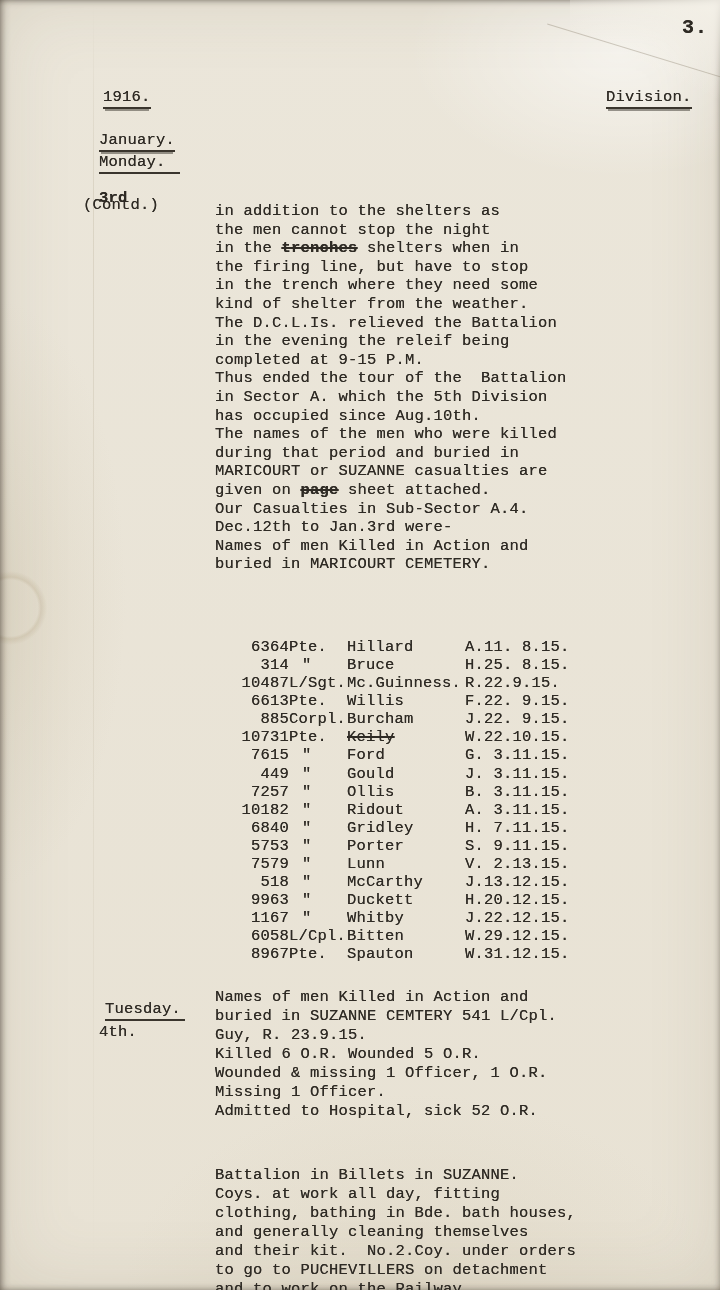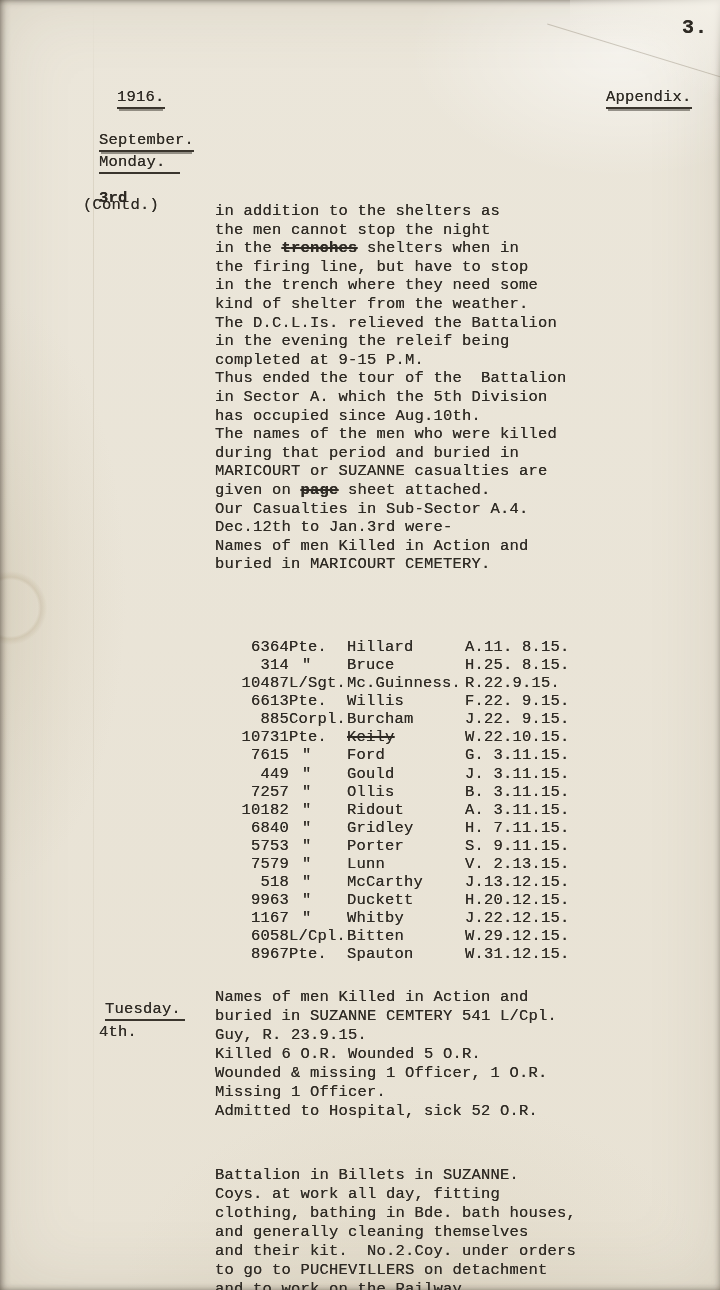--- a/index.html
+++ b/index.html
@@ -28,21 +28,21 @@
     position:absolute;
     font-size:15.5px;
     letter-spacing:.2px;
     white-space:pre;
     text-shadow:0 0 .5px rgba(46,42,36,.85);
   }
   .ul{border-bottom:2px solid #3a352d;padding-bottom:1px;}
   .ul2{box-shadow:0 4px 0 -2px rgba(58,53,45,.5);}
   .bold{font-weight:bold;}
   #page-num{left:682px;top:16px;font-size:20px;font-weight:bold;letter-spacing:1px;}
-  #year{left:103px;top:88px;margin-left:14px;}
+  #year{left:103px;top:88px;}
   #appendix{left:606px;top:88px;}
   #m-jan{left:99px;top:131px;}
   #m-mon{left:99px;top:153px;padding-right:14px;}
   #m-3rd{left:99px;top:189px;text-align:right;}
   #m-contd{left:83px;top:196px;}
   #m-tue{left:105px;top:1000px;padding-right:4px;text-align:center;}
   #m-4th{left:99px;top:1023px;}
   #main{position:absolute;left:215px;top:166px;width:505px;}
   .tline{white-space:pre;line-height:18.6px;height:18.6px;}
   #entry-suzanne .tline, #entry-jan4 .tline{line-height:19px;height:19px;}
@@ -77,23 +77,23 @@
 </head>
 <body>
 
 <div id="paper">
   <div id="fold-shade"></div>
   <div id="fold-line"></div>
   <div id="crease-v"></div>
 
   <div class="txt" id="page-num">3.</div>
   <div class="txt ul ul2" id="year">1916.</div>
-  <div class="txt ul ul2" id="appendix">Appendix.</div>
+  <div class="txt ul ul2" id="appendix">Division.</div>
 
-  <div class="txt ul ul2" id="m-jan">September.</div>
+  <div class="txt ul ul2" id="m-jan">January.</div>
   <div class="txt ul" id="m-mon">Monday.</div>
   <div class="txt bold" id="m-3rd">3rd</div>
   <div class="txt" id="m-contd">(Contd.)</div>
   <div class="txt ul" id="m-tue">Tuesday.</div>
   <div class="txt" id="m-4th">4th.</div>
 
   <div id="main" class="txt">
     <div id="entry-jan3"><div class="tline"><span>in addition to the shelters as</span></div><div class="tline"><span>the men cannot stop the night</span></div><div class="tline"><span>in the </span><span class="struck heavy">trenches</span><span> shelters when in</span></div><div class="tline"><span>the firing line, but have to stop</span></div><div class="tline"><span>in the trench where they need some</span></div><div class="tline"><span>kind of shelter from the weather.</span></div><div class="tline"><span>The D.C.L.Is. relieved the Battalion</span></div><div class="tline"><span>in the evening the releif being</span></div><div class="tline"><span>completed at 9-15 P.M.</span></div><div class="tline"><span>Thus ended the tour of the  Battalion</span></div><div class="tline"><span>in Sector A. which the 5th Division</span></div><div class="tline"><span>has occupied since Aug.10th.</span></div><div class="tline"><span>The names of the men who were killed</span></div><div class="tline"><span>during that period and buried in</span></div><div class="tline"><span>MARICOURT or SUZANNE casualties are</span></div><div class="tline"><span>given on </span><span class="struck heavy">page</span><span> sheet attached.</span></div><div class="tline"><span>Our Casualties in Sub-Sector A.4.</span></div><div class="tline"><span>Dec.12th to Jan.3rd were-</span></div><div class="tline"><span>Names of men Killed in Action and</span></div><div class="tline"><span>buried in MARICOURT CEMETERY.</span></div></div>
     <div id="casualty-table"><div class="trow"><span class="c-num">6364</span><span class="c-rank">Pte.</span><span class="c-name">Hillard</span><span class="c-date">A.11. 8.15.</span></div><div class="trow"><span class="c-num">314</span><span class="c-rank ditto">"</span><span class="c-name">Bruce</span><span class="c-date">H.25. 8.15.</span></div><div class="trow"><span class="c-num">10487</span><span class="c-rank">L/Sgt.</span><span class="c-name">Mc.Guinness.</span><span class="c-date">R.22.9.15.</span></div><div class="trow"><span class="c-num">6613</span><span class="c-rank">Pte.</span><span class="c-name">Willis</span><span class="c-date">F.22. 9.15.</span></div><div class="trow"><span class="c-num">885</span><span class="c-rank">Corpl.</span><span class="c-name">Burcham</span><span class="c-date">J.22. 9.15.</span></div><div class="trow"><span class="c-num">10731</span><span class="c-rank">Pte.</span><span class="c-name struck">Keily</span><span class="c-date">W.22.10.15.</span></div><div class="trow"><span class="c-num">7615</span><span class="c-rank ditto">"</span><span class="c-name">Ford</span><span class="c-date">G. 3.11.15.</span></div><div class="trow"><span class="c-num">449</span><span class="c-rank ditto">"</span><span class="c-name">Gould</span><span class="c-date">J. 3.11.15.</span></div><div class="trow"><span class="c-num">7257</span><span class="c-rank ditto">"</span><span class="c-name">Ollis</span><span class="c-date">B. 3.11.15.</span></div><div class="trow"><span class="c-num">10182</span><span class="c-rank ditto">"</span><span class="c-name">Ridout</span><span class="c-date">A. 3.11.15.</span></div><div class="trow"><span class="c-num">6840</span><span class="c-rank ditto">"</span><span class="c-name">Gridley</span><span class="c-date">H. 7.11.15.</span></div><div class="trow"><span class="c-num">5753</span><span class="c-rank ditto">"</span><span class="c-name">Porter</span><span class="c-date">S. 9.11.15.</span></div><div class="trow"><span class="c-num">7579</span><span class="c-rank ditto">"</span><span class="c-name">Lunn</span><span class="c-date">V. 2.13.15.</span></div><div class="trow"><span class="c-num">518</span><span class="c-rank ditto">"</span><span class="c-name">McCarthy</span><span class="c-date">J.13.12.15.</span></div><div class="trow"><span class="c-num">9963</span><span class="c-rank ditto">"</span><span class="c-name">Duckett</span><span class="c-date">H.20.12.15.</span></div><div class="trow"><span class="c-num">1167</span><span class="c-rank ditto">"</span><span class="c-name">Whitby</span><span class="c-date">J.22.12.15.</span></div><div class="trow"><span class="c-num">6058</span><span class="c-rank">L/Cpl.</span><span class="c-name">Bitten</span><span class="c-date">W.29.12.15.</span></div><div class="trow"><span class="c-num">8967</span><span class="c-rank">Pte.</span><span class="c-name">Spauton</span><span class="c-date">W.31.12.15.</span></div></div>
     <div id="entry-suzanne"><div class="tline"><span>Names of men Killed in Action and</span></div><div class="tline"><span>buried in SUZANNE CEMTERY 541 L/Cpl.</span></div><div class="tline"><span>Guy, R. 23.9.15.</span></div><div class="tline"><span>Killed 6 O.R. Wounded 5 O.R.</span></div><div class="tline"><span>Wounded &amp; missing 1 Officer, 1 O.R.</span></div><div class="tline"><span>Missing 1 Officer.</span></div><div class="tline"><span>Admitted to Hospital, sick 52 O.R.</span></div></div>

